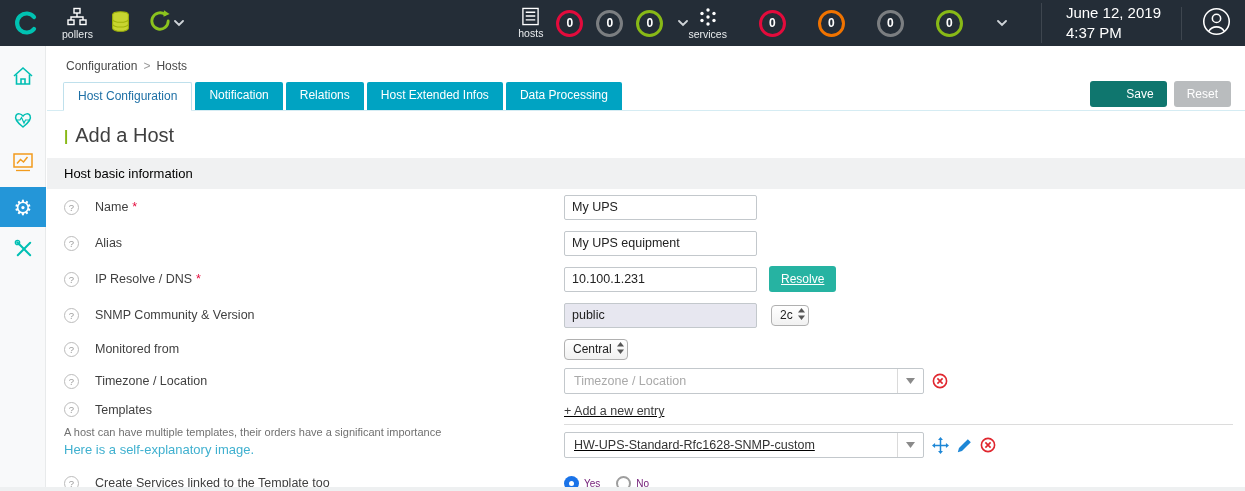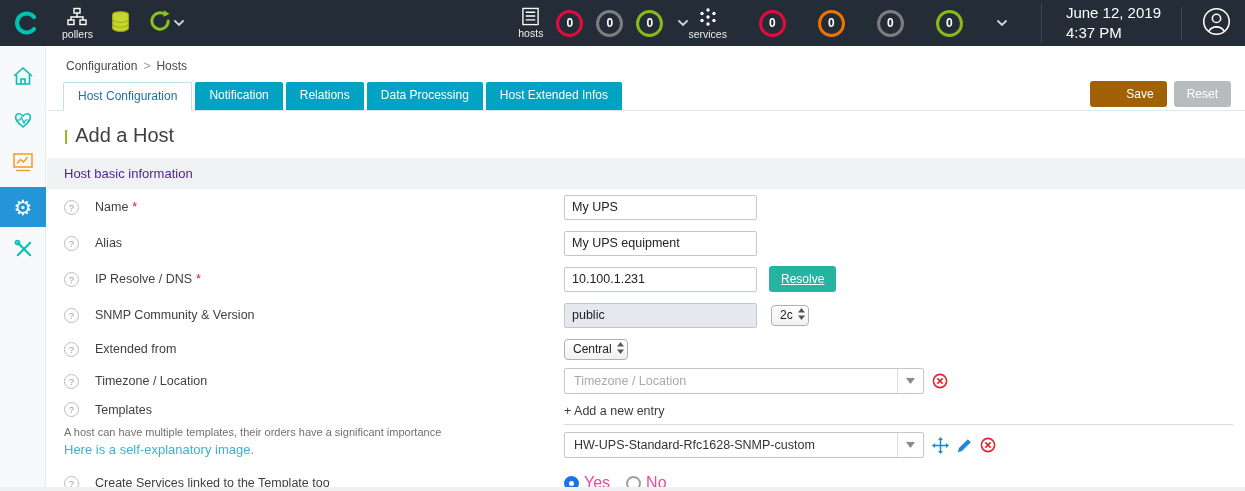--- a/index.html
+++ b/index.html
@@ -40,28 +40,28 @@
   .main { position:absolute; top:46px; left:47px; right:0; bottom:0; background:#fff; overflow:hidden; }
   .breadcrumb { padding:13px 0 9px 19px; font-size:12px; color:#4a4a4a; display:flex; gap:6px; align-items:center; }
   .breadcrumb .sep { color:#9a9a9a; }
 
   .tabbar { display:flex; padding:0 14px 0 16px; border-bottom:1px solid #d5ecf3; height:29px; }
   .tab { background:#00a3c2; color:#fff; font-size:12px; padding:7px 14px 7px 14px; margin-right:3px;
          border-radius:2px 2px 0 0; cursor:pointer; line-height:1.1; white-space:nowrap; }
   .tab.active { background:#fff; color:#1d6fa5; border:1px solid #bfe0ec; border-bottom:1px solid #fff; margin-bottom:-1px; padding:7px 14px 8px 14px; }
   .tab-actions { margin-left:auto; display:flex; gap:7px; align-items:center; padding-bottom:4px; }
   .btn { border:none; border-radius:3px; color:#fff; font-size:12px; padding:6px 13px; cursor:pointer; font-family:inherit; }
-  .btn-save { background:#a16207;padding-left:36px; }
+  .btn-save { background:#0f766e;padding-left:36px; }
   .btn-reset { background:#b9bcbe; }
 
   .page-title { display:flex; align-items:center; gap:7px; padding:13px 0 11px 17px; }
   .title-bar-glyph { color:#88b917; font-weight:bold; font-size:15px; }
   .title-text { color:#404040; font-size:20px; }
 
-  .section-header { background:#f0f1f2; color:#4c1d95; font-size:13px; padding:8px 0 8px 17px; }
+  .section-header { background:#f0f1f2; color:#000000; font-size:13px; padding:8px 0 8px 17px; }
 
   .row { display:flex; align-items:center; min-height:36px; padding-left:17px; }
   .row-label { width:500px; display:flex; align-items:center; gap:8px; flex-shrink:0; }
   .label-text { font-size:12.5px; color:#3f3f3f;margin-left:8px; }
   .req { color:#e30b3c; margin-left:2px; font-size:12.5px; }
   .row-value { display:flex; align-items:center; flex:1; }
   .q { width:15px; height:15px; min-width:15px; border:1px solid #bcbcbc; border-radius:50%; font-size:9.5px; color:#9b9b9b;
        display:inline-flex; align-items:center; justify-content:center; background:#fff; cursor:pointer; }
 
   .text-input { width:193px; height:25px; border:1px solid #c3c8cc; border-radius:2px; padding:0 7px; font-size:12.5px;
@@ -79,32 +79,32 @@
   .combo-text { flex:1; padding:0 9px; font-size:12.5px; color:#333; white-space:nowrap; overflow:hidden; }
   .combo-text.placeholder { color:#a9a9a9; }
   .combo-arrow { width:26px; align-self:stretch; border-left:1px solid #dadada; display:flex; align-items:center; justify-content:center; }
   .icon-btn { display:flex; align-items:center; justify-content:center; cursor:pointer; margin-left:8px; }
 
   .row-templates { align-items:flex-start; padding-top:5px; min-height:70px; }
   .tmpl-left { width:500px; flex-shrink:0; }
   .tmpl-label-line { display:flex; align-items:center; gap:8px; margin-bottom:8px; }
   .tmpl-note { font-size:11px; color:#707070; line-height:1.45; }
   .tmpl-link { font-size:13px; color:#3fb0cf; cursor:pointer; line-height:1.45; }
-  .tmpl-right { flex:1; padding-right:12px; }
+  .tmpl-right { flex:1; padding-right:12px;text-decoration:underline; }
   .add-entry { font-size:12.5px; color:#3c3c3c; cursor:pointer; padding:2px 0 6px 0; }
   .tmpl-divider { border-top:1px solid #dcdcdc; margin-bottom:7px; }
   .combo-row { display:flex; align-items:center; }
 
   .radio-group { display:flex; align-items:center; gap:16px; }
   .radio-opt { display:flex; align-items:center; gap:5px; cursor:pointer; }
   .radio-circle { width:15px; height:15px; border-radius:50%; }
   .radio-circle.checked { background:#1a73e8; display:flex; align-items:center; justify-content:center; }
   .radio-circle.checked::after { content:""; width:5px; height:5px; background:#fff; border-radius:50%; }
   .radio-circle.unchecked { border:2px solid #9e9e9e; background:#fff; }
-  .radio-label { font-size:16px; color:#ec4899; }
+  .radio-label { font-size:10px; color:#701a75; }
 
   .bottom-band { position:absolute; left:0; right:0; bottom:0; height:4px; background:#eef0f1; }
 </style>
 </head>
 <body>
 
 <div class="app">
 
   <div class="topbar">
     <div class="logo-cell">
@@ -265,22 +265,22 @@
     <div class="breadcrumb">
       <span>Configuration</span>
       <span class="sep">&gt;</span>
       <span>Hosts</span>
     </div>
 
     <div class="tabbar">
       <span class="tab active">Host Configuration</span>
       <span class="tab">Notification</span>
       <span class="tab">Relations</span>
+      <span class="tab">Host Extended Infos</span>
       <span class="tab">Data Processing</span>
-      <span class="tab">Host Extended Infos</span>
       <span class="tab-actions">
         <button class="btn btn-save">Save</button>
         <button class="btn btn-reset">Reset</button>
       </span>
     </div>
 
     <div class="page-title">
       <span class="title-bar-glyph">|</span>
       <span class="title-text">Add a Host</span>
     </div>
@@ -335,21 +335,21 @@
                 <path d="M3.5 12L0 7.5h7z"></path>
               </svg>
           </span>
         </span>
       </div>
     </div>
 
     <div class="row" style="min-height:32px;">
       <div class="row-label">
         <span class="q">?</span>
-        <span class="label-text">Extended from</span>
+        <span class="label-text">Monitored from</span>
       </div>
       <div class="row-value">
         <span class="mini-select first">
           <span>Central</span>
           <span>
             <svg width="7" height="12" viewBox="0 0 7 12" fill="#555">
                 <path d="M3.5 0L7 4.5H0z"></path>
                 <path d="M3.5 12L0 7.5h7z"></path>
               </svg>
           </span>

